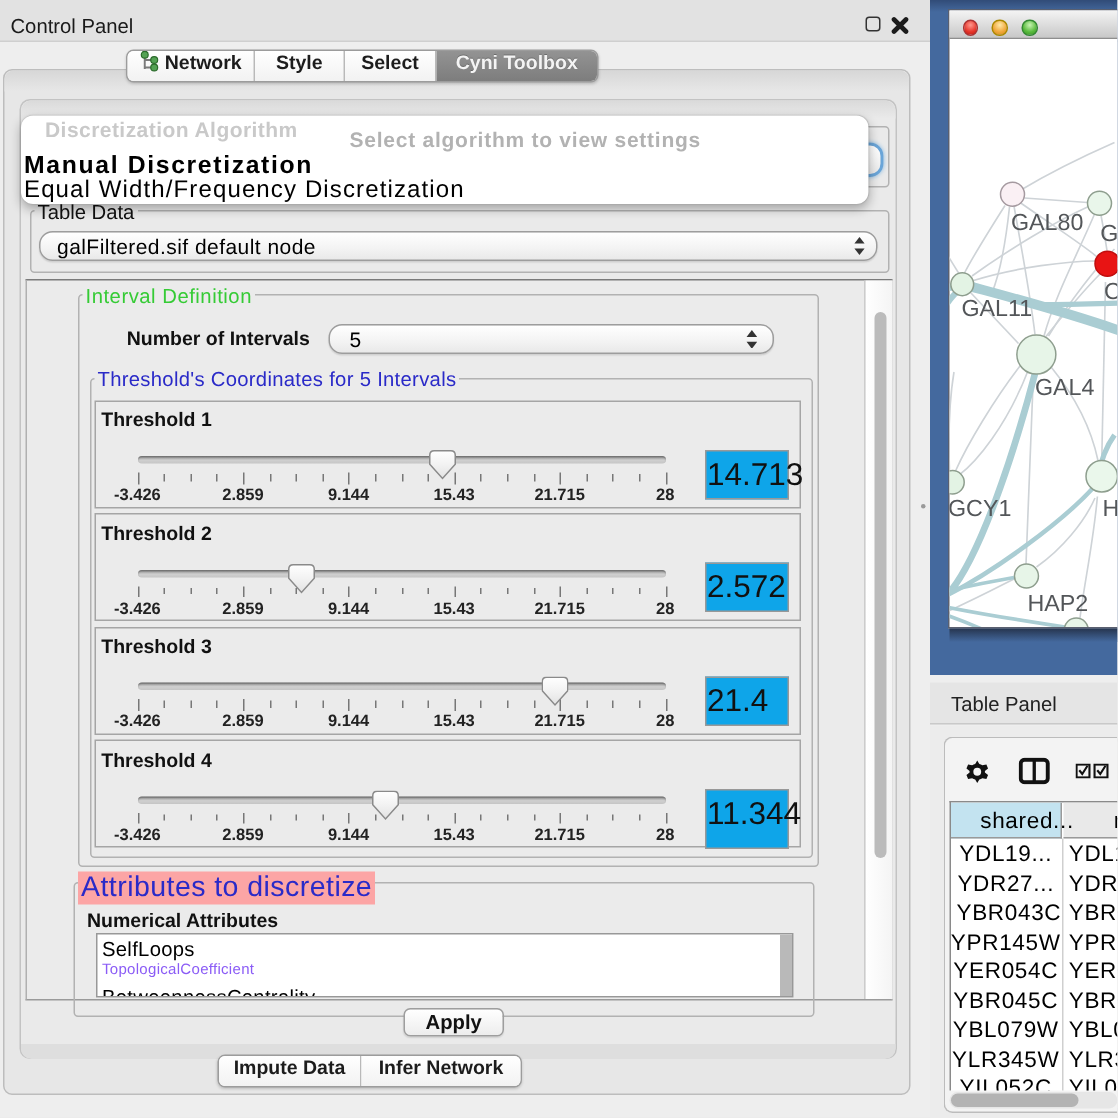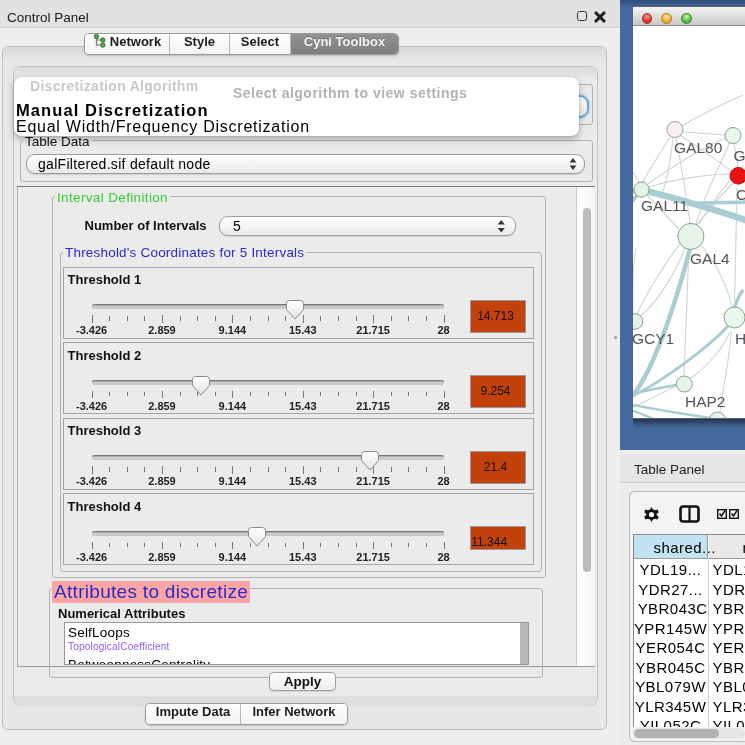--- a/index.html
+++ b/index.html
@@ -7,21 +7,21 @@
 .seg{position:absolute;display:flex;background:#fff;border:1px solid #9c9c9c;border-radius:5px;overflow:hidden;font-size:13px;font-weight:bold;color:#1c1c1c}
 .seg div{display:flex;align-items:flex-start;justify-content:center;border-right:1px solid #b9b9b9;background:linear-gradient(#ffffff,#f2f2f2)}
 .seg div:last-child{border-right:none}
 .seg div.sel{background:linear-gradient(#939393,#7d7d7d);color:#f4f4f4;text-shadow:0 -1px 0 rgba(0,0,0,.25)}
 .grp{position:absolute;border:1px solid #b2b2b2;border-radius:3px}
 .grplbl{position:absolute;font-size:13.5px;padding:0 2px}
 .combo{position:absolute;border:1px solid #9d9d9d;border-radius:9px;background:linear-gradient(#ffffff,#f3f3f3 60%,#e9e9e9);box-shadow:0 1px 1px rgba(0,0,0,.12)}
 .tpanel{position:absolute;border:1px solid #a5a5a5;background:#ebebeb}
 .tlabel{position:absolute;font-size:13px;font-weight:bold;color:#111}
 .track{position:absolute;height:5px;border-radius:2.5px;background:linear-gradient(#8e8e8e,#cfcfcf 55%,#c6c6c6);box-shadow:inset 0 1px 1px rgba(0,0,0,.25)}
-.vbox{position:absolute;background:#c2410c;border:1px solid #989898;font-size:12px;text-align:center;color:#111}
+.vbox{position:absolute;background:#0ea5e9;border:1px solid #989898;font-size:21px;text-align:left;color:#111}
 .ticklbl{position:absolute;font-size:11px;font-weight:bold;color:#222;transform:translateX(-50%);white-space:nowrap}
 .tick{position:absolute;width:1px;background:#777}
 .cell{position:absolute;font-size:15px;color:#000;white-space:nowrap;letter-spacing:.45px}
 </style></head>
 <body>
 
 <div class="abs" style="left:0;top:0;width:745px;height:28px;background:#e2e2e2;border-bottom:1px solid #cfcfcf"></div>
 <div class="abs" style="left:7px;top:9.5px;font-size:13.5px;color:#1a1a1a">Control Panel</div>
 <div class="abs" style="left:577px;top:10.5px;width:10px;height:10px;border:1.6px solid #333;border-radius:2.5px"></div>
 <svg class="abs" style="left:593.5px;top:10.5px" width="12" height="12" viewBox="0 0 12 12">
@@ -153,21 +153,21 @@
     <svg class="abs" style="left:191.7px;top:375.7px" width="18" height="20" viewBox="-9 0 18 20">
       <path d="M-5.5 .5 L5.5 .5 Q8.5 .5 8.5 3.5 L8.5 9.5 L0 19 L-8.5 9.5 L-8.5 3.5 Q-8.5 .5 -5.5 .5 Z" fill="url(#tg1)" stroke="#8a8a8a" stroke-width="1"></path>
       <defs>
         <linearGradient id="tg1" x1="0" y1="0" x2="0" y2="1">
           <stop offset="0" stop-color="#ffffff"></stop>
           <stop offset=".5" stop-color="#f2f2f2"></stop>
           <stop offset="1" stop-color="#e2e2e2"></stop>
         </linearGradient>
       </defs>
     </svg>
-    <div class="vbox" style="left:470.3px;top:375.3px;width:55.4px;height:33px;line-height:31px;padding-right:5px">9.254</div>
+    <div class="vbox" style="left:470.3px;top:375.3px;width:55.4px;height:33px;line-height:31px;padding-right:5px">2.572</div>
     <div class="tpanel" style="left:63px;top:417.6px;width:471.2px;height:72px"></div>
     <div class="tlabel" style="left:67.5px;top:423.1px">Threshold 3</div>
     <div class="track" style="left:91.6px;top:455.1px;width:352px"></div>
     <div class="tick" style="left:91.6px;top:466.1px;height:7.5px"></div>
     <div class="tick" style="left:109.195px;top:467.1px;height:4.5px"></div>
     <div class="tick" style="left:126.78999999999999px;top:467.1px;height:4.5px"></div>
     <div class="tick" style="left:144.385px;top:467.1px;height:4.5px"></div>
     <div class="tick" style="left:161.98px;top:466.1px;height:7.5px"></div>
     <div class="tick" style="left:179.575px;top:467.1px;height:4.5px"></div>
     <div class="tick" style="left:197.17px;top:467.1px;height:4.5px"></div>
@@ -235,21 +235,21 @@
     <svg class="abs" style="left:248px;top:526.5px" width="18" height="20" viewBox="-9 0 18 20">
       <path d="M-5.5 .5 L5.5 .5 Q8.5 .5 8.5 3.5 L8.5 9.5 L0 19 L-8.5 9.5 L-8.5 3.5 Q-8.5 .5 -5.5 .5 Z" fill="url(#tg3)" stroke="#8a8a8a" stroke-width="1"></path>
       <defs>
         <linearGradient id="tg3" x1="0" y1="0" x2="0" y2="1">
           <stop offset="0" stop-color="#ffffff"></stop>
           <stop offset=".5" stop-color="#f2f2f2"></stop>
           <stop offset="1" stop-color="#e2e2e2"></stop>
         </linearGradient>
       </defs>
     </svg>
-    <div class="vbox" style="left:470.3px;top:526.1px;width:55.4px;height:24px;line-height:31px;padding-right:18px">11.344</div>
+    <div class="vbox" style="left:470.3px;top:526.1px;width:55.4px;height:40px;line-height:31px;padding-right:18px">11.344</div>
   </div>
 
 <div class="grp" style="left:49px;top:587.5px;width:493.5px;height:90px"></div>
 <div class="grplbl" style="left:52px;top:581px;background:#fca5a5;color:#2a2ac8;font-size:19px;letter-spacing:.3px">Attributes to discretize</div>
 <div class="tlabel" style="left:58px;top:606px">Numerical Attributes</div>
 <div class="abs" style="left:64px;top:621.5px;width:465px;height:43.5px;background:#fff;border:1px solid #989898;overflow:hidden">
   <div style="position:absolute;left:3px;top:2px;font-size:13.5px;letter-spacing:.2px;color:#000">SelfLoops</div>
   <div style="position:absolute;left:3px;top:18.3px;font-size:10px;letter-spacing:.2px;color:#8b5cf6">TopologicalCoefficient</div>
   <div style="position:absolute;left:3px;top:34.6px;font-size:13.5px;letter-spacing:.2px;color:#000">BetweennessCentrality</div>
   <div style="position:absolute;right:0px;top:0;width:8.5px;height:43.5px;background:#b9b9b9"></div>

